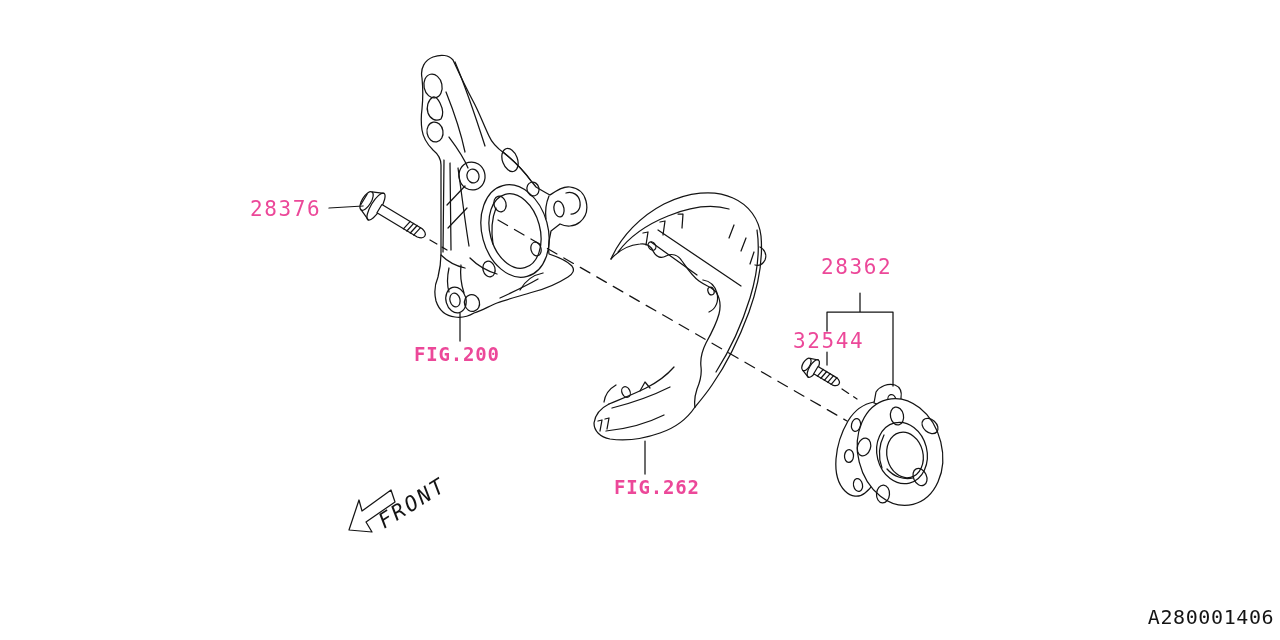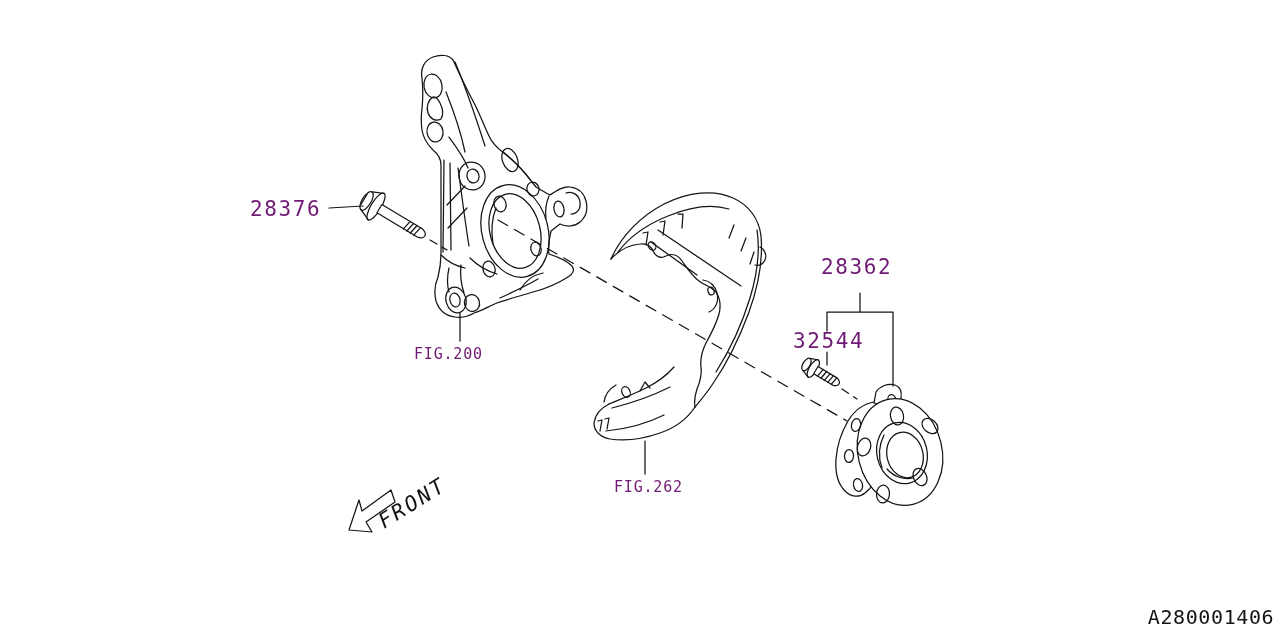--- a/index.html
+++ b/index.html
@@ -2,24 +2,24 @@
 <html><head>
 <meta charset="utf-8">
 <style>
   html,body{margin:0;padding:0;background:#ffffff;}
   #stage{
     position:relative;width:1280px;height:640px;background:#ffffff;
     overflow:hidden;font-family:"DejaVu Sans Mono","Liberation Mono",monospace;
   }
   #stage svg{position:absolute;left:0;top:0;}
   .label{
-    position:absolute;font-size:21px;letter-spacing:1.6px;color:#701a75;
+    position:absolute;font-size:21px;letter-spacing:1.6px;color:#ec4899;
     white-space:nowrap;line-height:22px;
   }
-  .label.fig{font-size:15px;letter-spacing:0.8px;}
+  .label.fig{font-size:19px;letter-spacing:0.8px;font-weight:bold;}
   #doc-number{
     position:absolute;left:1146px;top:605px;width:130px;text-align:center;
     font-size:20px;letter-spacing:0.6px;color:#141414;white-space:nowrap;
   }
 </style>
 </head>
 <body>
 
 <div id="stage">
 

